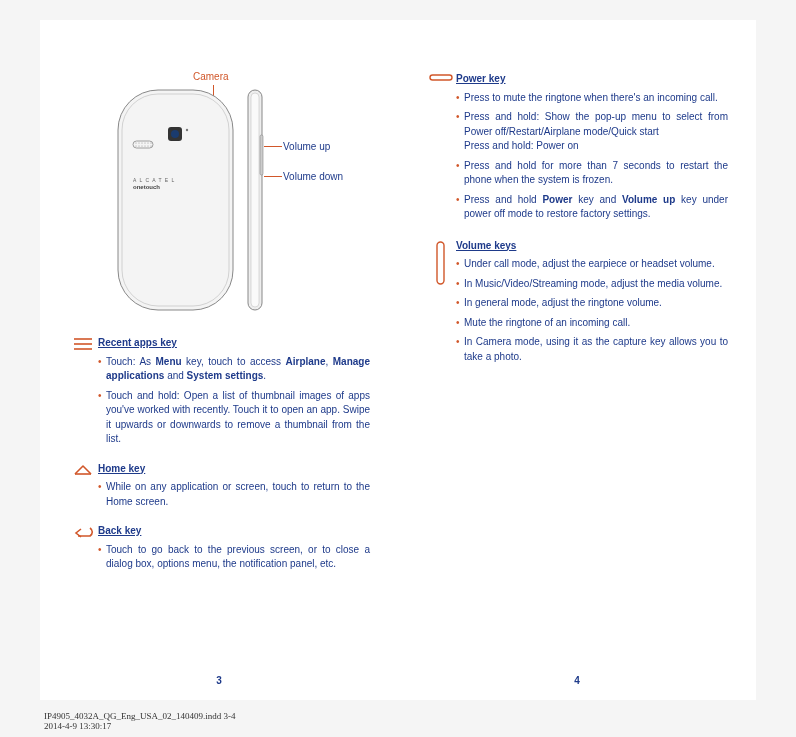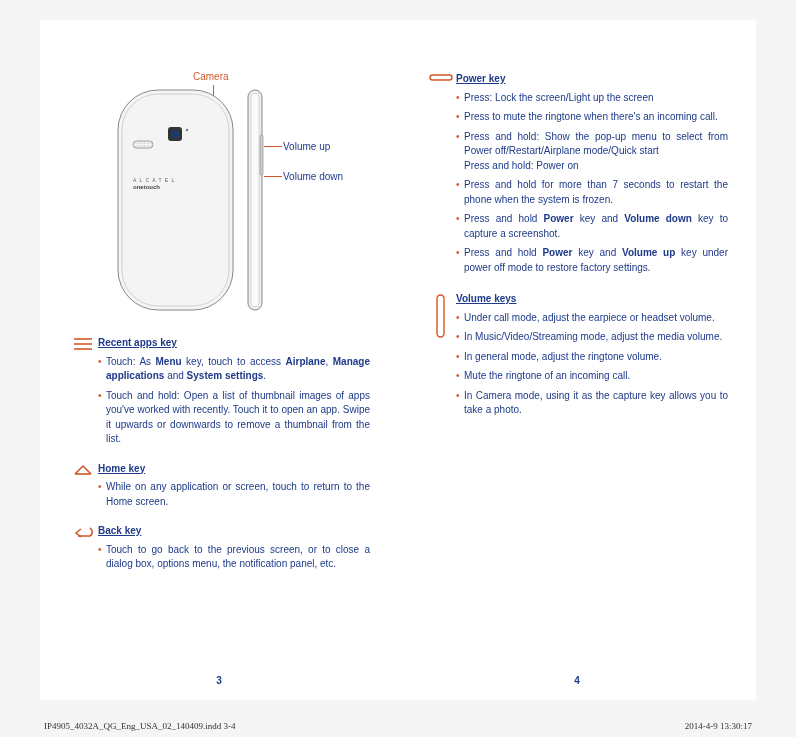--- a/index.html
+++ b/index.html
@@ -126,20 +126,21 @@
     position: absolute;
     left: 40px;
     bottom: 6px;
     width: 716px;
     display: flex;
     justify-content: space-between;
     font-size: 9px;
     color: #333;
     font-family: "Times New Roman", serif;
     padding: 0 4px;
+    flex-direction: column;
   }
 </style>
 </head>
 <body>
 
 <div class="page">
 
   <div class="col col-left">
 
     <div class="diagram">
@@ -244,29 +245,25 @@
 
     <div class="sec">
       <div class="sec-icon">
         <svg width="26" height="10">
             <rect x="2" y="2" width="22" height="5" rx="2.5" fill="none" stroke="#d1572a" stroke-width="1.4"></rect>
           </svg>
       </div>
       <div class="sec-body">
         <div class="sec-title">Power key</div>
         <ul class="bullets">
-          <li>Press: Lock the screen/Light up the screen</li>
           <li>Press to mute the ringtone when there's an incoming call.</li>
           <li style="white-space:pre-line">Press and hold: Show the pop-up menu to select from Power off/Restart/Airplane mode/Quick start
 Press and hold: Power on</li>
           <li>Press and hold for more than 7 seconds to restart the phone when the system is frozen.</li>
           <li>
-            <span>Press and hold </span><b>Power</b><span> key and </span><b>Volume down</b><span> key to capture a screenshot.</span>
-          </li>
-          <li>
             <span>Press and hold </span><b>Power</b><span> key and </span><b>Volume up</b><span> key under power off mode to restore factory settings.</span>
           </li>
         </ul>
       </div>
     </div>
 
     <div class="sec" style="margin-top:12px;">
       <div class="sec-icon">
         <svg width="12" height="46">
             <rect x="2" y="2" width="7" height="42" rx="3.5" fill="none" stroke="#d1572a" stroke-width="1.4"></rect>

